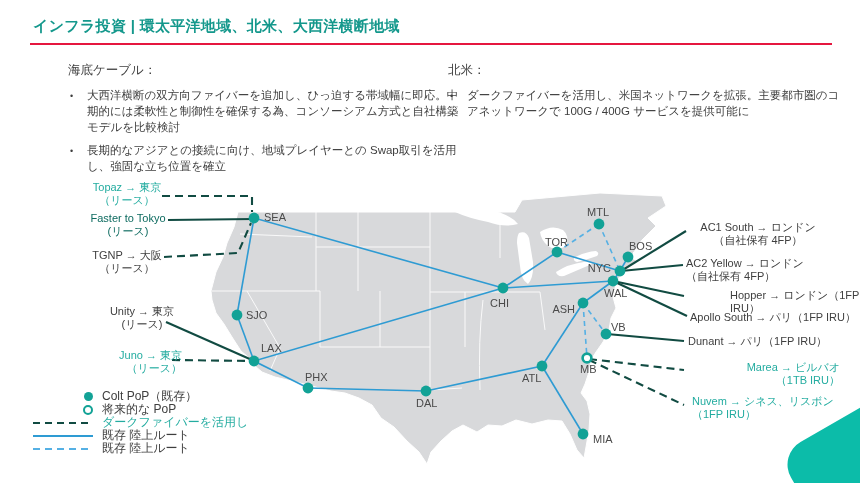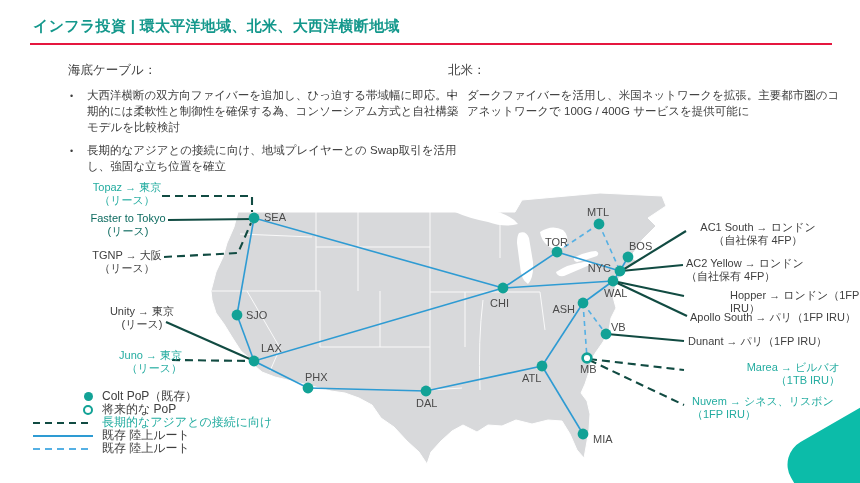--- a/index.html
+++ b/index.html
@@ -238,21 +238,21 @@
       <div class="legend-row">
         <span class="lg-marker">
           <span class="lg-dot open"></span>
         </span>
         <span class="lg-label">将来的な PoP</span>
       </div>
       <div class="legend-row">
         <span class="lg-marker">
           <span class="lg-line sub-dash"></span>
         </span>
-        <span class="lg-label teal">長期的なアジアとの接続に向け</span>
+        <span class="lg-label teal">ダークファイバーを活用し</span>
       </div>
       <div class="legend-row">
         <span class="lg-marker">
           <span class="lg-line land-solid"></span>
         </span>
         <span class="lg-label">既存 陸上ルート</span>
       </div>
       <div class="legend-row">
         <span class="lg-marker">
           <span class="lg-line land-dash"></span>

